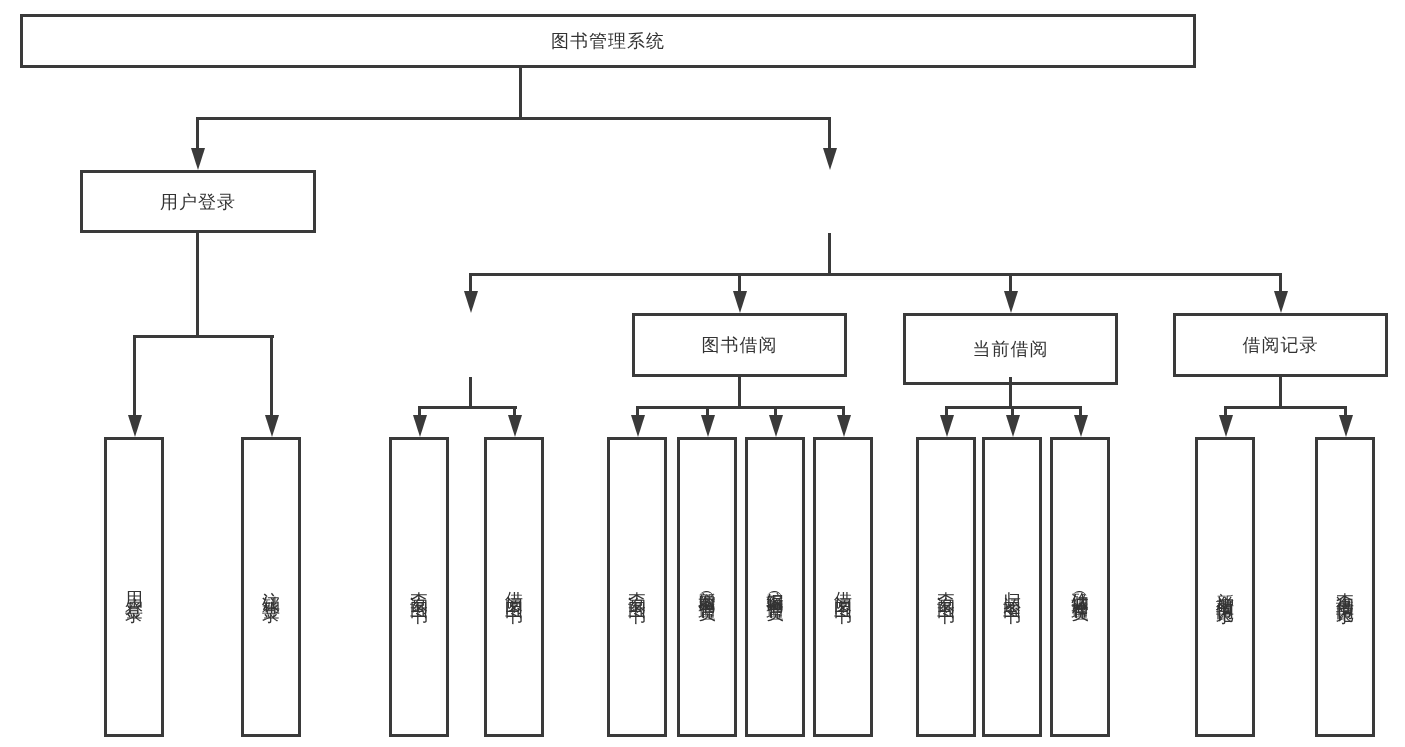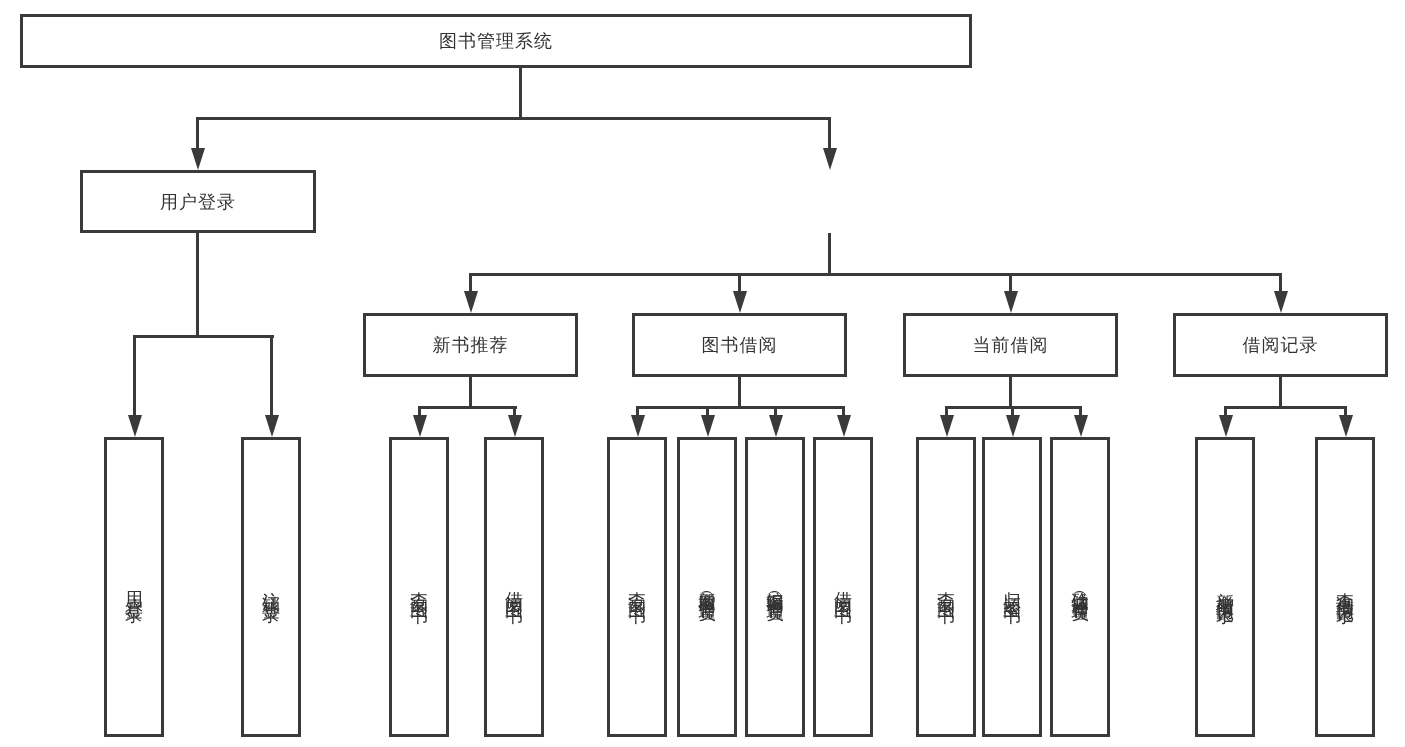--- a/index.html
+++ b/index.html
@@ -61,21 +61,21 @@
     color: #9e9e9e;
     letter-spacing: 1px;
     white-space: nowrap;
   }
 </style>
 </head>
 <body>
 
 <div class="stage">
 
-  <div class="box hbox" style="left:20px; top:14px; width:952px; height:54px;">
+  <div class="box hbox" style="left:20px; top:14px; width:1176px; height:54px;">
     <span>图书管理系统</span>
   </div>
 
   <div class="vline" style="left:519px; top:68px; height:49px;"></div>
 
   <div class="hline" style="left:196px; top:117px; width:635px;"></div>
   <div class="arrow" style="left:196px; top:117px; height:31px;"></div>
   <div class="arrow" style="left:828px; top:117px; height:31px;"></div>
 
   <div class="box hbox" style="left:80px; top:170px; width:236px; height:63px;">
@@ -87,27 +87,24 @@
   <div class="arrow" style="left:133px; top:335px; height:80px;"></div>
   <div class="arrow" style="left:270px; top:335px; height:80px;"></div>
 
   <div class="vline" style="left:828px; top:233px; height:40px;"></div>
   <div class="hline" style="left:469px; top:273px; width:813px;"></div>
   <div class="arrow" style="left:469px; top:273px; height:18px;"></div>
   <div class="arrow" style="left:738px; top:273px; height:18px;"></div>
   <div class="arrow" style="left:1009px; top:273px; height:18px;"></div>
   <div class="arrow" style="left:1279px; top:273px; height:18px;"></div>
 
-  <div class="box hbox" style="left:363px; top:313px; width:215px; height:64px;">
-    <span>新书推荐</span>
-  </div>
   <div class="box hbox" style="left:632px; top:313px; width:215px; height:64px;text-align:right;">
     <span>图书借阅</span>
   </div>
-  <div class="box hbox" style="left:903px; top:313px; width:215px; height:64px;">
+  <div class="box hbox" style="left:903px; top:313px; width:215px; height:72px;">
     <span>当前借阅</span>
   </div>
   <div class="box hbox" style="left:1173px; top:313px; width:215px; height:64px;">
     <span>借阅记录</span>
   </div>
 
   <div class="vline" style="left:469px; top:377px; height:29px;"></div>
   <div class="hline" style="left:418px; top:406px; width:99px;"></div>
   <div class="arrow" style="left:418px; top:406px; height:9px;"></div>
   <div class="arrow" style="left:513px; top:406px; height:9px;"></div>

